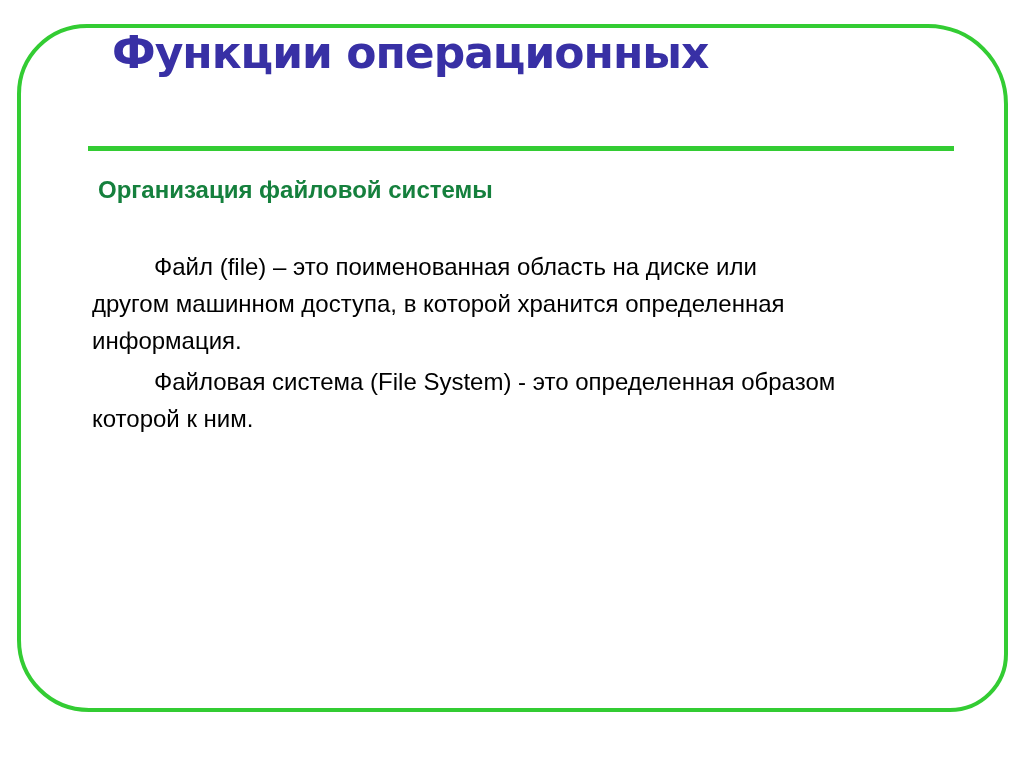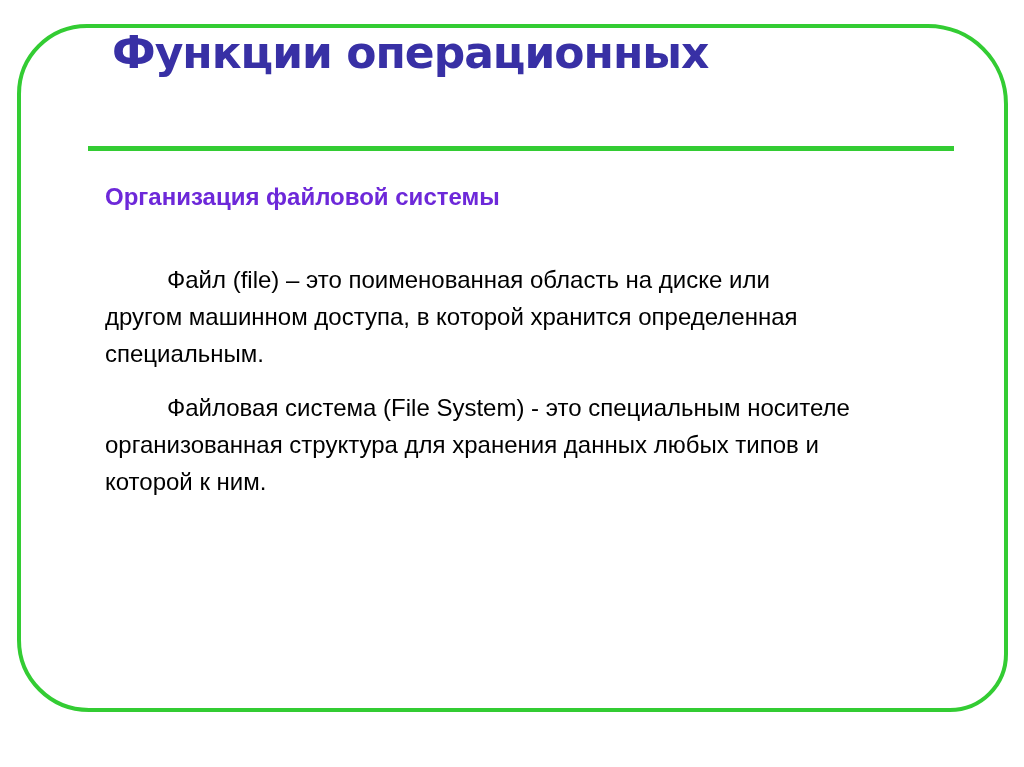--- a/index.html
+++ b/index.html
@@ -48,36 +48,36 @@
     top: 146px;
     width: 866px;
     height: 5px;
     background: #33cc33;
   }
   .subtitle {
     position: absolute;
     left: 93px;
     top: 170px;
     width: 860px;
-    margin: 12px;
-    color: #6d28d9;
+    margin: 5px;
+    color: #15803d;
     font-weight: bold;
     font-size: 24px;
     line-height: 30px;
   }
   .body-text {
     position: absolute;
     left: 88px;
     top: 244px;
     width: 870px;
     color: #000000;
     font-size: 24px;
     line-height: 37px;
   }
-  .body-text p { margin: 17px; }
+  .body-text p { margin: 4px; }
   .body-text .line { display: block; }
   .body-text .line.indent { padding-left: 62px; }
 </style>
 </head>
 <body>
 
 <div id="stage">
   <div class="frame"></div>
 
   <h1 class="title">
@@ -85,21 +85,20 @@
   </h1>
 
   <div class="rule"></div>
 
   <h2 class="subtitle">Организация файловой системы</h2>
 
   <div class="body-text">
     <p>
       <span class="line indent">Файл (file) – это поименованная область на диске или</span>
       <span class="line">другом машинном доступа, в которой хранится определенная</span>
-      <span class="line">специальным.</span>
+      <span class="line">информация.</span>
     </p>
     <p>
-      <span class="line indent">Файловая система (File System) - это специальным носителе</span>
-      <span class="line">организованная структура для хранения данных любых типов и</span>
+      <span class="line indent">Файловая система (File System) - это определенная образом</span>
       <span class="line">которой к ним.</span>
     </p>
   </div>
 </div>
 
 </body></html>

